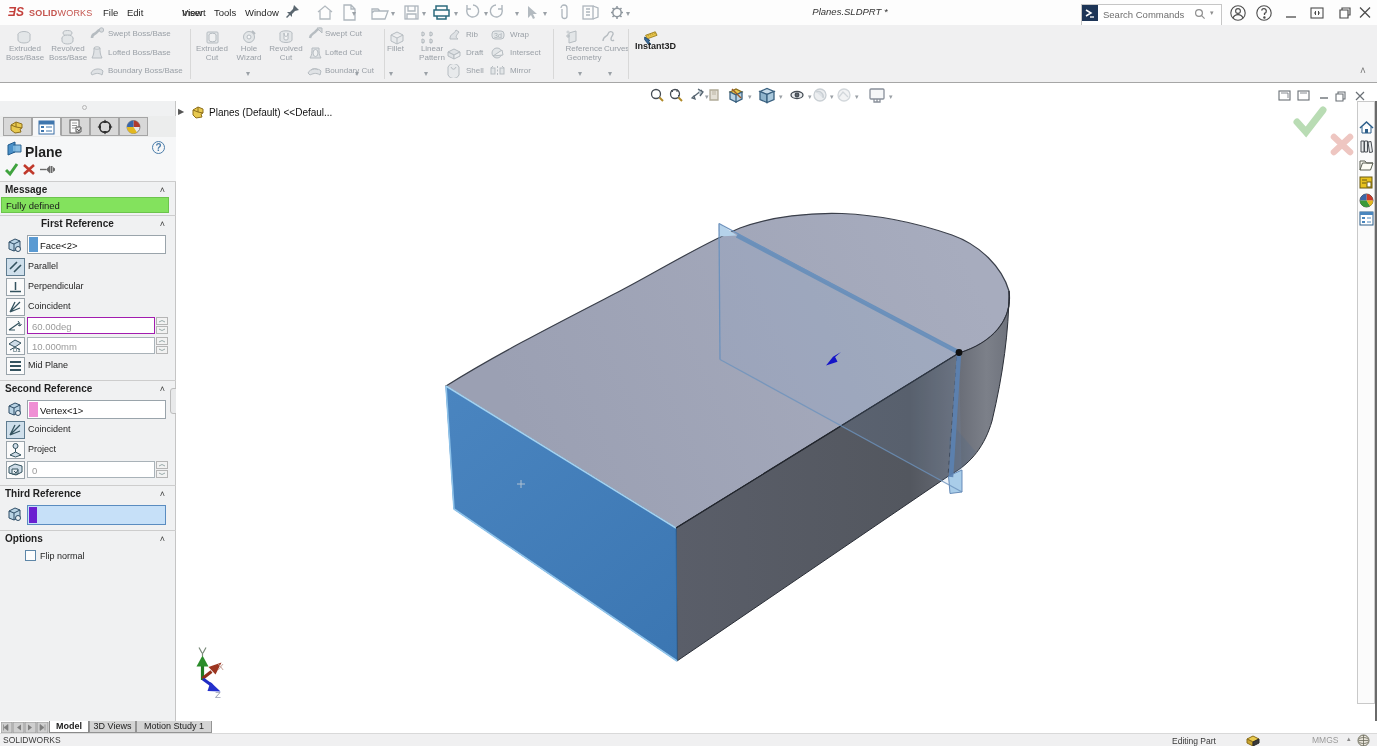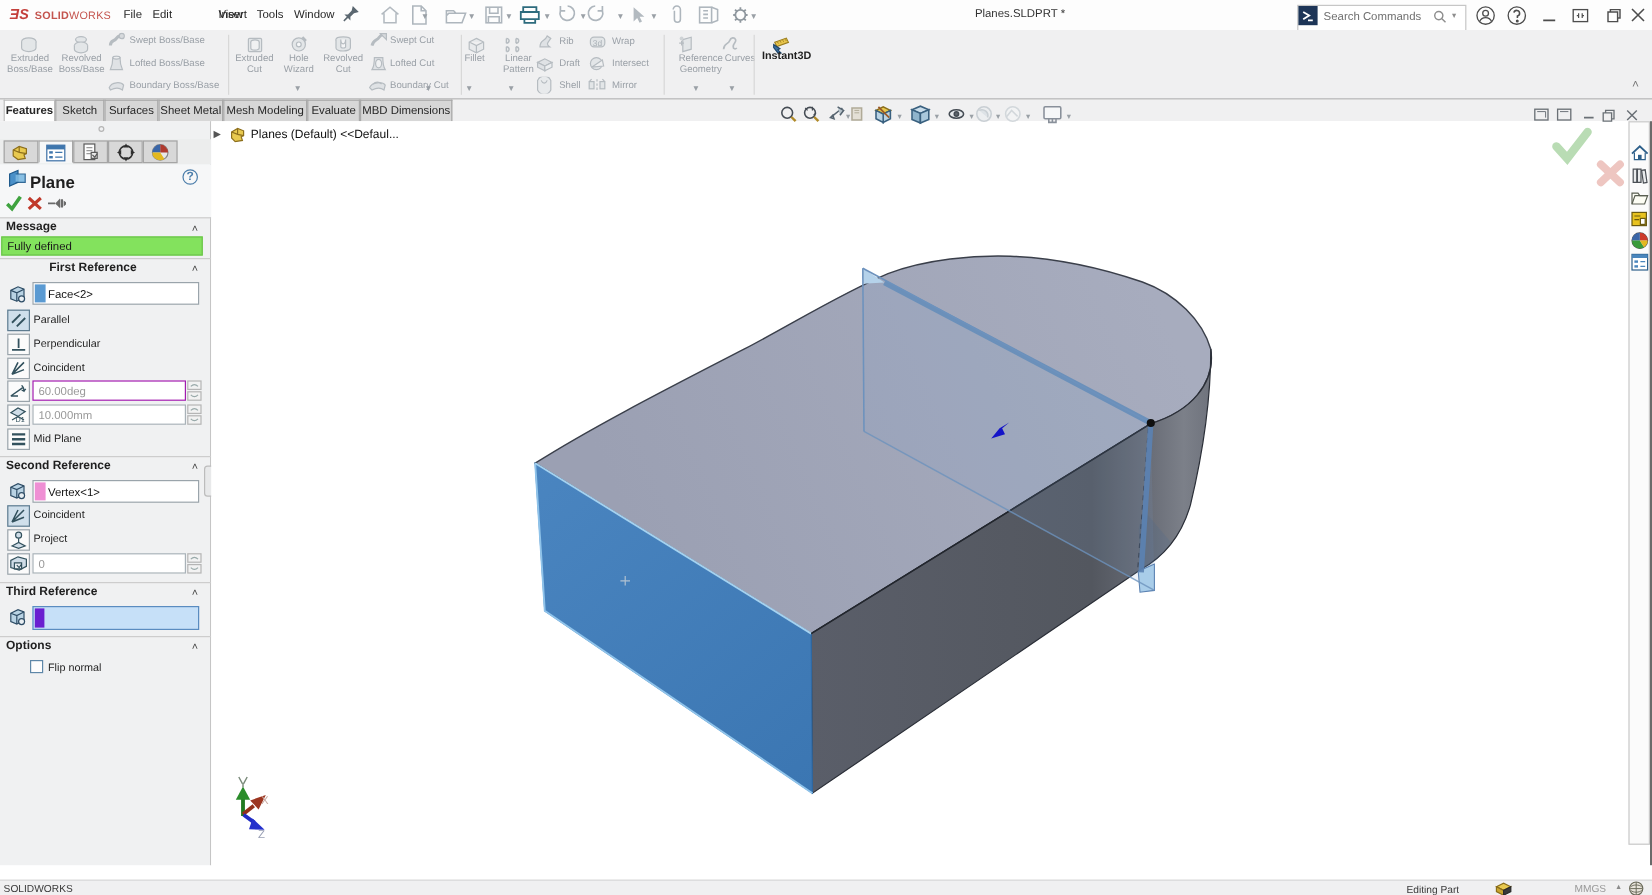--- a/index.html
+++ b/index.html
@@ -89,21 +89,21 @@
           <text x="76" y="13">▾</text>
           <text x="107" y="13">▾</text>
           <text x="139" y="13">▾</text>
           <text x="169" y="13">▾</text>
           <text x="200" y="13">▾</text>
           <text x="228" y="13">▾</text>
           <text x="311" y="13">▾</text>
         </g>
     </svg>
 
-    <div class="abs" style="left:700px;top:6px;width:300px;text-align:center;font-size:9.5px;color:#333;">Planes.SLDPRT *</div>
+    <div class="abs" style="left:700px;top:6px;width:300px;text-align:center;font-size:9.5px;color:#333;font-style:italic;">Planes.SLDPRT *</div>
 
     <div class="abs" style="left:1081px;top:4px;width:141px;height:28px;border:1px solid #c6c6c6;background:#fff;">
       <div class="abs" style="left:0;top:0;width:16px;height:16px;background:#1d3557;"></div>
       <svg class="abs" style="left:2px;top:3px;" width="12" height="11" viewBox="0 0 12 11">
           <path d="M2 2 L7 5 L2 8" stroke="#fff" stroke-width="1.5" fill="none"></path>
           <path d="M6 9 H10" stroke="#fff" stroke-width="1.3"></path>
         </svg>
       <div class="abs" style="left:21px;top:4px;font-size:9.5px;color:#6e6e6e;">Search Commands</div>
       <svg class="abs" style="left:112px;top:3px;" width="12" height="12" viewBox="0 0 12 12">
           <circle cx="5" cy="5" r="3.4" fill="none" stroke="#8e8e8e" stroke-width="1.2"></circle>
@@ -270,29 +270,20 @@
 
     <svg class="abs" style="left:641px;top:5px;" width="18" height="15" viewBox="0 0 20 17">
         <path d="M5 6 L16 2 L18 6 L7 10 Z" fill="#e8c54c" stroke="#9a7d1e"></path>
         <path d="M7.5 5.5 l1 1.6 M10 4.7 l1 1.6 M12.5 3.9 l1 1.6 M15 3.1 l1 1.6" stroke="#9a7d1e" stroke-width="0.8"></path>
         <path d="M4 8 L10 12 L8 13 L11 16 L8 16 L4 11 Z" fill="#3c6e9e" stroke="#1d4468"></path>
       </svg>
     <div class="rlab" style="left:635px;top:17px;color:#1f1f1f;font-size:9px;font-weight:bold;">Instant3D</div>
     <div class="abs" style="left:0;top:57px;width:1377px;height:1px;background:#a6a6a6;"></div>
 
     <div class="abs" style="left:1360px;top:40px;font-size:10px;color:#777;">˄</div>
-  </div>
-  <div id="tabrow">
-    <div class="rtab act" style="left:3px;width:43px;">Features</div>
-    <div class="rtab" style="left:46px;width:41px;">Sketch</div>
-    <div class="rtab" style="left:87px;width:45px;">Surfaces</div>
-    <div class="rtab" style="left:132px;width:54px;">Sheet Metal</div>
-    <div class="rtab" style="left:186px;width:70px;">Mesh Modeling</div>
-    <div class="rtab" style="left:256px;width:44px;">Evaluate</div>
-    <div class="rtab" style="left:300px;width:77px;">MBD Dimensions</div>
   </div>
   <div id="panel">
     <div class="abs" style="left:82px;top:4px;width:5px;height:5px;border:1px solid #b5b5b5;border-radius:50%;"></div>
 
     <div class="abs" style="left:0;top:15px;width:176px;height:21px;background:#eceded;"></div>
     <div class="ptab" style="left:3px;"><svg width="19" height="16" viewBox="0 0 19 16" style="margin:1px 0 0 4px;">
           <path d="M3 6 L8 3 L14 5 V9 L12 10 L13 13 L7 14 L3 11 Z" fill="#e8c94f" stroke="#8d6f1c"></path>
           <path d="M8 3 L8 8 L3 6 M8 8 L14 9" fill="none" stroke="#8d6f1c"></path>
         </svg></div>
     <div class="ptab act" style="left:32px;"><svg width="18" height="15" viewBox="0 0 18 15" style="margin:2px 0 0 5px;">
@@ -608,20 +599,37 @@
         <path d="M60 7 h7 v7 h-7 z M62 7 v-2 h7 v7 h-2" stroke-width="1.1"></path>
         <path d="M80 5 l8 8 m0 -8 l-8 8" stroke-width="1.2"></path>
       </g>
     </svg>
     
     <svg class="abs" style="left:1115px;top:5px;" width="70" height="60" viewBox="0 0 70 60">
       <path d="M6 16 L15 26 L32 4" fill="none" stroke="#b9dcb4" stroke-width="7" stroke-linecap="round"></path>
       <path d="M43 31 L59 46 M59 31 L43 46" fill="none" stroke="#eec6c1" stroke-width="6.5" stroke-linecap="round"></path>
     </svg>
   </div>
+  <div id="doctabs">
+    <svg class="abs" style="left:1px;top:1px;" width="48" height="11" viewBox="0 0 48 11">
+      <g>
+          <rect x="0" y="0" width="11" height="11" fill="#cfcfcf" stroke="#9a9a9a"></rect>
+          <rect x="12" y="0" width="11" height="11" fill="#cfcfcf" stroke="#9a9a9a"></rect>
+          <rect x="24" y="0" width="11" height="11" fill="#cfcfcf" stroke="#9a9a9a"></rect>
+          <rect x="36" y="0" width="11" height="11" fill="#cfcfcf" stroke="#9a9a9a"></rect>
+      <path d="M3 5.5 L7 2.5 V8.5 Z M2.5 2.5 V8.5" fill="#7e7e7e" stroke="#7e7e7e" stroke-width="0.7"></path>
+      <path d="M16 5.5 L20 2.5 V8.5 Z" fill="#7e7e7e"></path>
+      <path d="M31 5.5 L27 2.5 V8.5 Z" fill="#7e7e7e"></path>
+      <path d="M43 5.5 L39 2.5 V8.5 Z M44 2.5 V8.5" fill="#7e7e7e" stroke="#7e7e7e" stroke-width="0.7"></path>
+        </g>
+    </svg>
+    <div class="dtab" style="left:49px;width:40px;background:#fff;border-color:#8a8a8a;font-weight:bold;">Model</div>
+    <div class="dtab" style="left:89px;width:47px;">3D Views</div>
+    <div class="dtab" style="left:136px;width:76px;">Motion Study 1</div>
+  </div>
   <div id="statusbar">
     <div class="abs" style="left:3px;top:1px;">SOLIDWORKS</div>
     <div class="abs" style="left:1172px;top:2px;">Editing Part</div>
     <svg class="abs" style="left:1246px;top:1px;" width="14" height="12" viewBox="0 0 14 12">
         <path d="M1 4 L7 1 L13 4 L7 7 Z" fill="#e8c94f" stroke="#8a6d1a"></path>
         <path d="M1 4 V8 L7 11 V7 Z" fill="#caa52e" stroke="#8a6d1a"></path>
         <path d="M13 4 V8 L7 11 V7 Z" fill="#3a3a3a" stroke="#2a2a2a"></path>
       </svg>
     <div class="abs" style="left:1312px;top:1px;color:#9a9a9a;">MMGS</div>
     <div class="abs" style="left:1347px;top:1px;color:#8a8a8a;font-size:7px;">▴</div>

